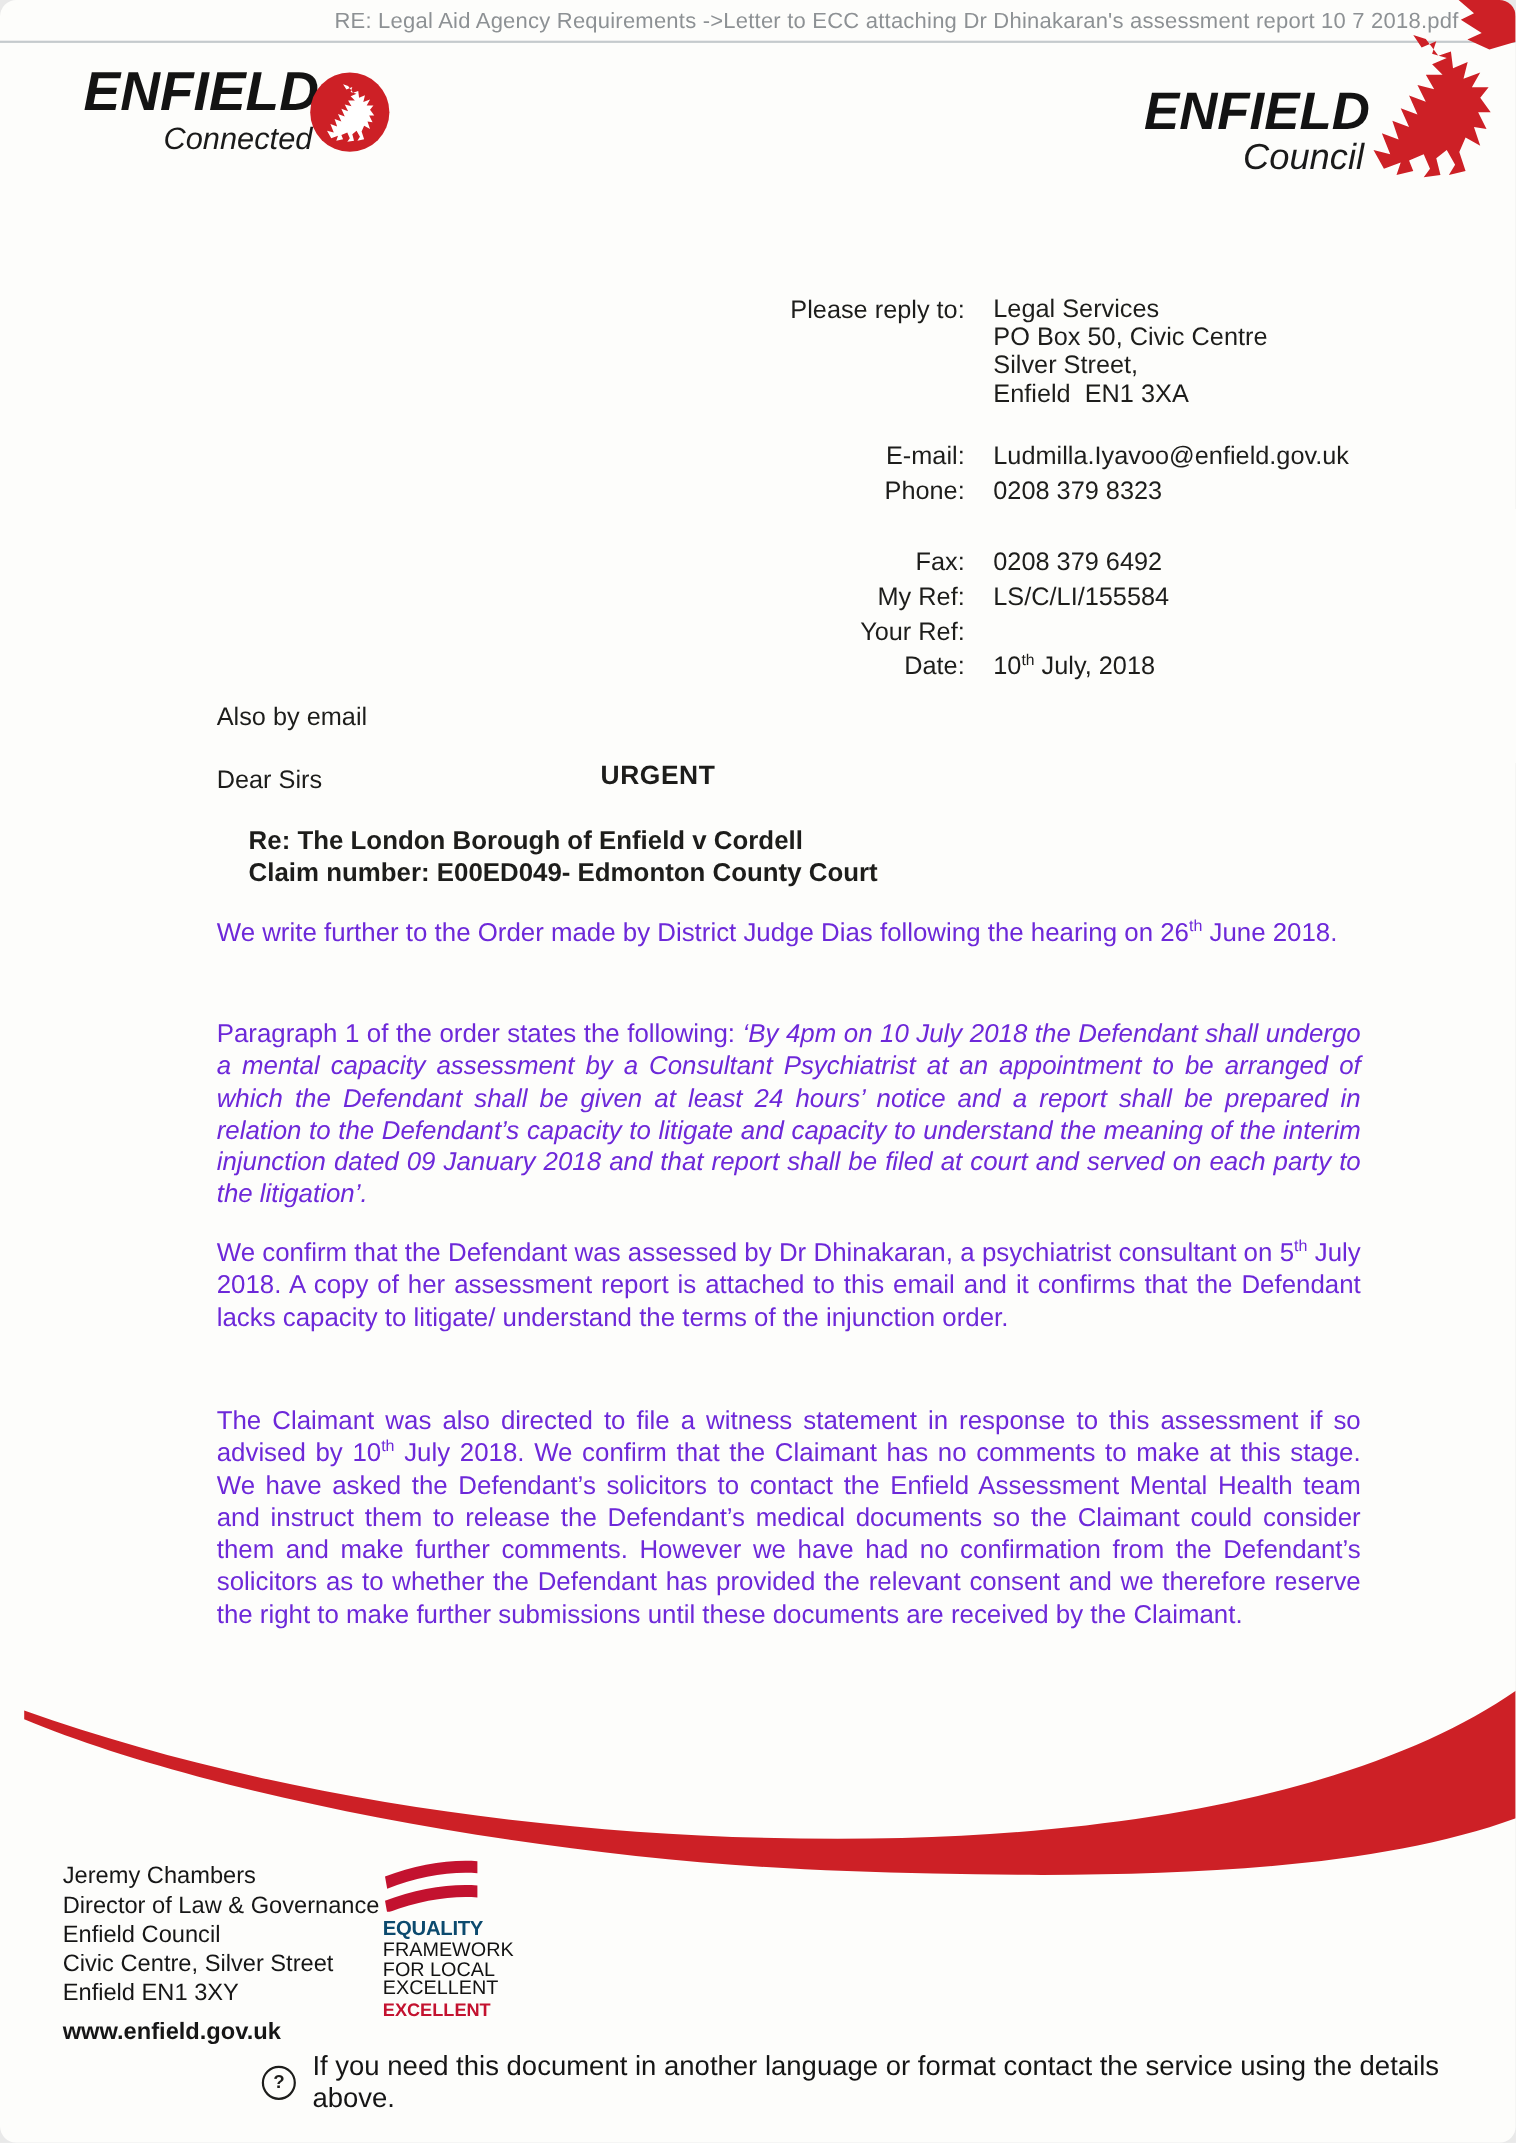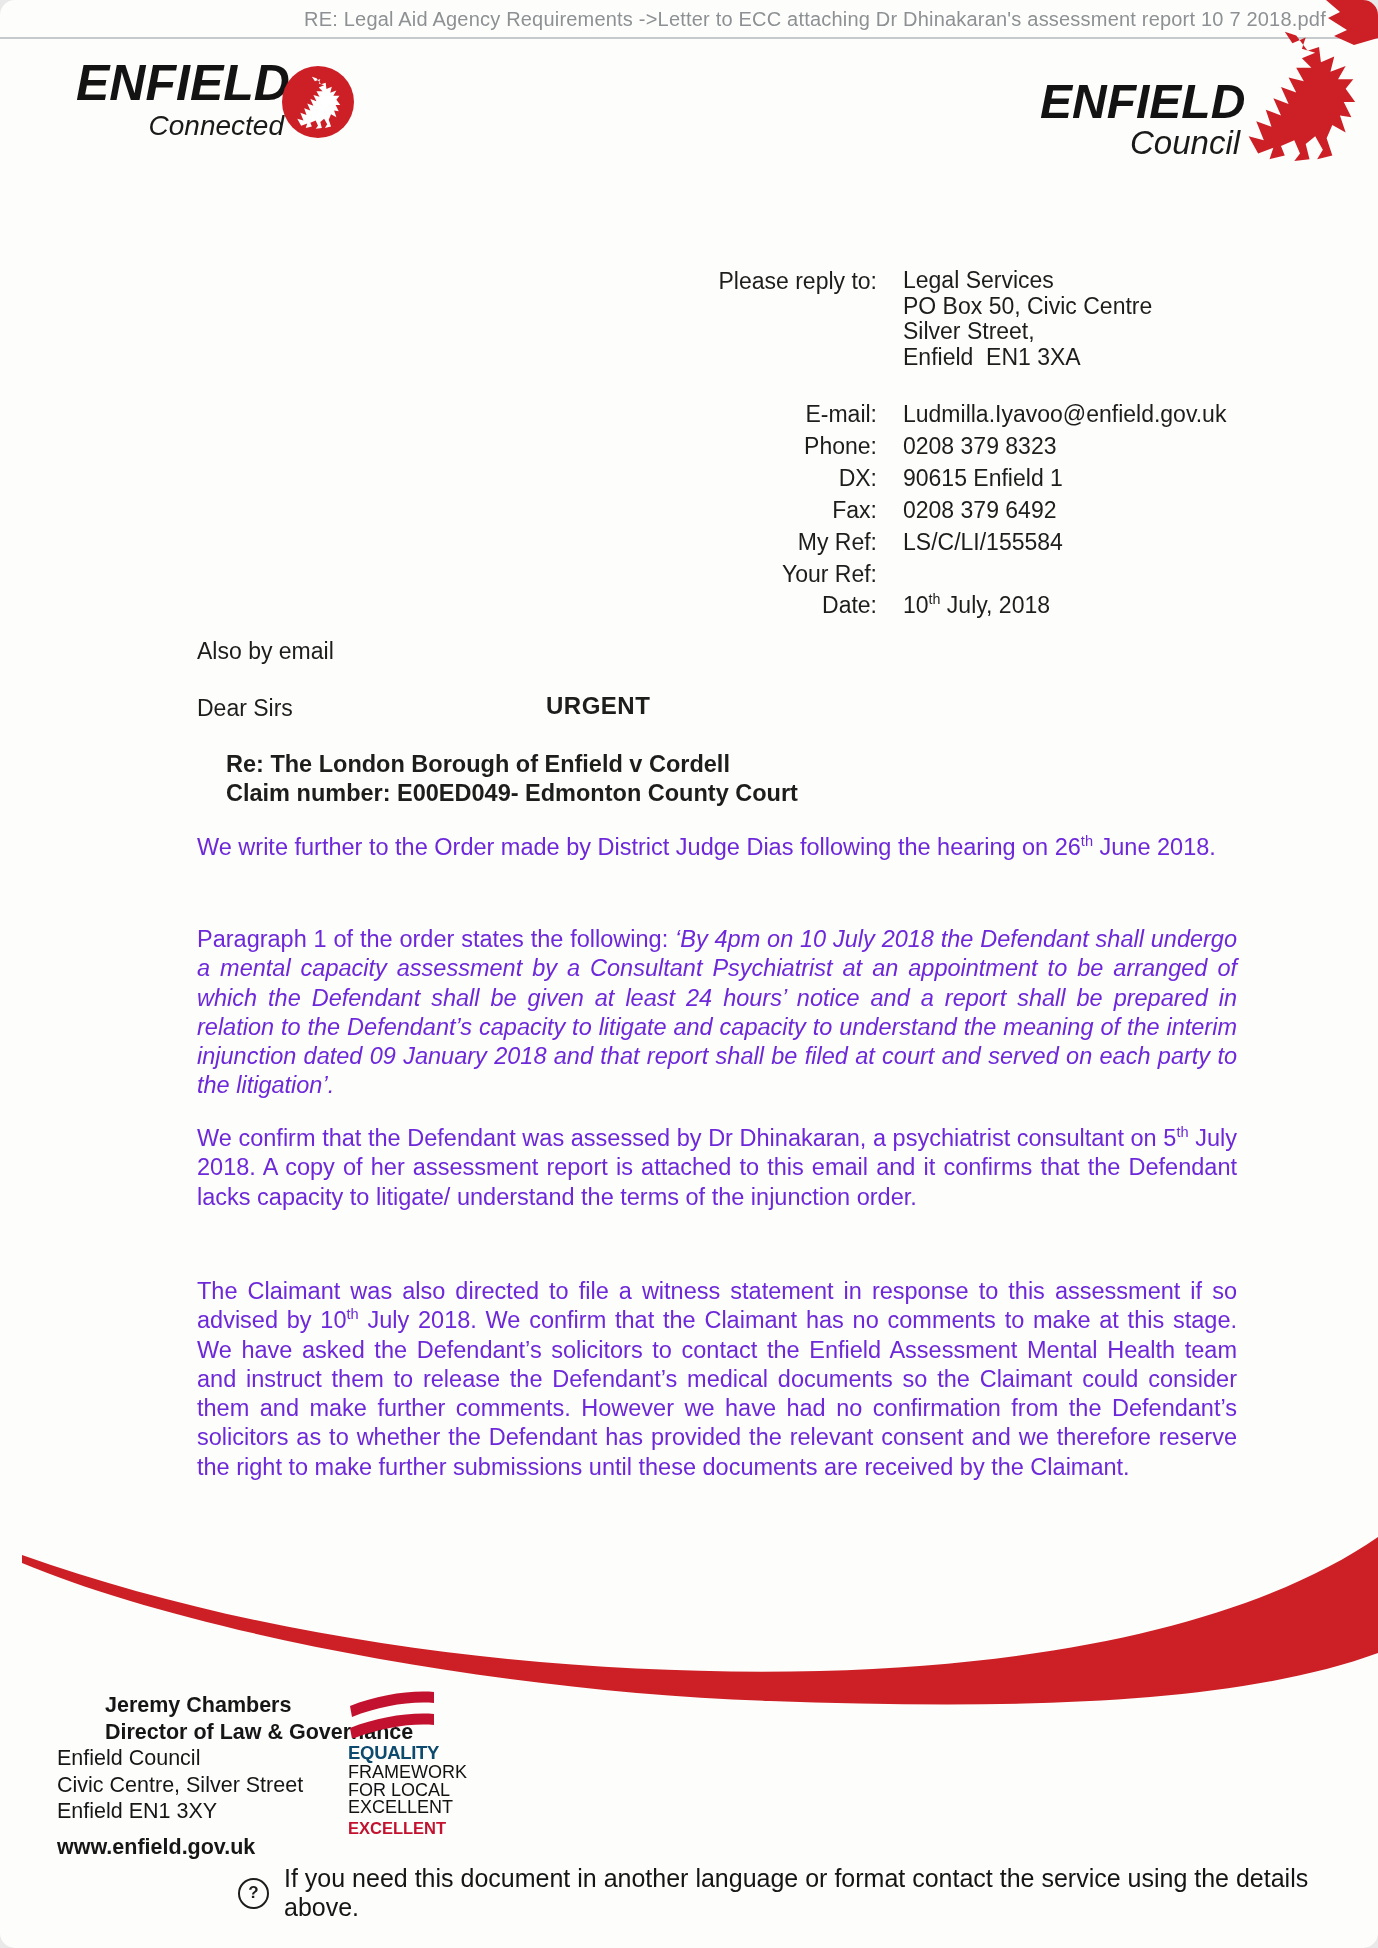--- a/index.html
+++ b/index.html
@@ -62,21 +62,21 @@
   }
   .p1 { top:833px; } .p2 { top:925px; } .p3 { top:1124px; } .p4 { top:1277px; }
   .para em { font-style:italic; }
   sup { font-size:.62em; vertical-align:super; line-height:0; }
 
   
   .swoosh { position:absolute; top:1525px; left:0; }
 
   
   .signature { position:absolute; top:1692px; left:57px; font-size:21.5px; line-height:26.5px; color:#161616; }
-  .sig-bold { font-weight:bold;margin-left:48px; }
+  .sig-bold { font-weight:normal; }
   .sig-web  { font-weight:bold; margin-top:9px; }
   .equality { position:absolute; top:1690px; left:348px; width:170px; }
   .eq-stripes { display:block; }
   .eq-t1 { font-size:18.5px; font-weight:bold; letter-spacing:-.3px; margin-top:4px; color:#0c4a6e; }
   .eq-t  { font-size:18px; line-height:17.5px; color:#121212; }
   .eq-x  { font-size:16.5px; font-weight:bold; margin-top:2px; }
 
   .help { position:absolute; top:1864px; left:238px; display:flex; align-items:center; }
   .help-icon {
     width:27px; height:27px; flex:none; border:2.5px solid #1d1d1b; border-radius:50%;
@@ -126,24 +126,20 @@
   </div>
 
 
   <div class="hrow" style="top:401px">
     <div class="h-label">E-mail:</div>
     <div class="h-value">Ludmilla.Iyavoo@enfield.gov.uk</div>
   </div>
   <div class="hrow" style="top:433px">
     <div class="h-label">Phone:</div>
     <div class="h-value">0208 379 8323</div>
-  </div>
-  <div class="hrow" style="top:465px">
-    <div class="h-label">DX:</div>
-    <div class="h-value">90615 Enfield 1</div>
   </div>
   <div class="hrow" style="top:497px">
     <div class="h-label">Fax:</div>
     <div class="h-value">0208 379 6492</div>
   </div>
   <div class="hrow" style="top:529px">
     <div class="h-label">My Ref:</div>
     <div class="h-value">LS/C/LI/155584</div>
   </div>
   <div class="hrow" style="top:561px">

